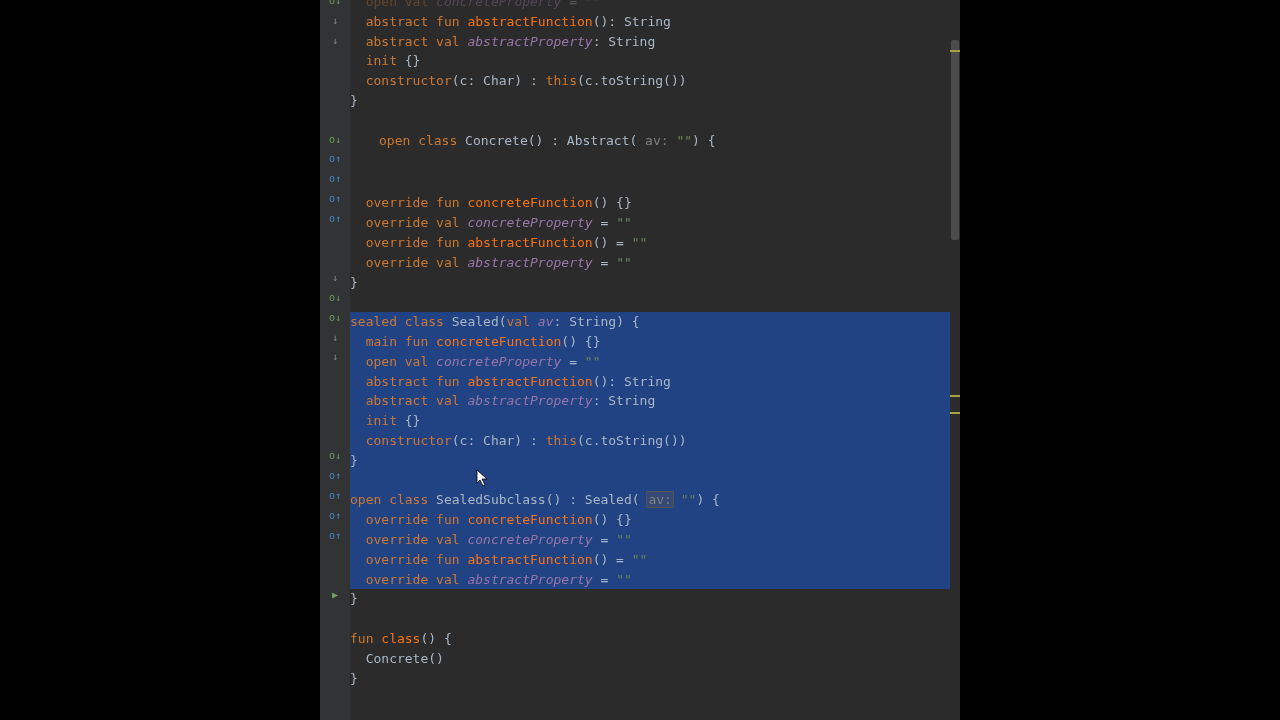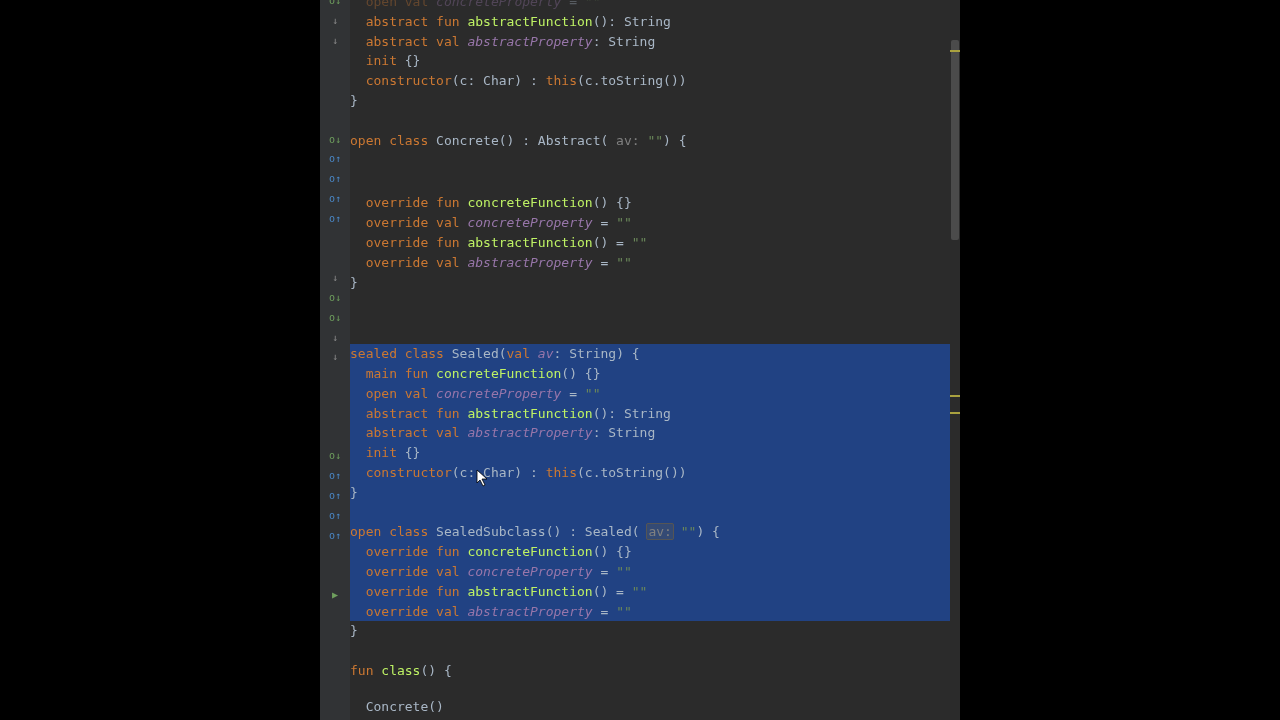--- a/index.html
+++ b/index.html
@@ -41,21 +41,21 @@
   }
   .sel-full::before {
     content:"";
     position:absolute;
     left:0; right:0; top:0; bottom:0;
     background:#214283;
     z-index:-1;
   }
   .k-orange   { color: #cc7832; }
   .k-purple   { color: #9876aa; font-style: italic; }
-  .k-yellow   { color: #bef264; text-align: right; }
+  .k-yellow   { color: #f97316; text-align: right; }
   .k-string   { color: #6a8759; }
   .k-gray     { color: #808080; }
   .k-def      { color: #a9b7c6; }
   .code-area .line { color:#a9b7c6; }
   .gut-icon {
     position:absolute;
     width:14px; height:14px;
     left:8px;
     font-size:10px;
     line-height:14px;
@@ -123,30 +123,30 @@
       <div class="gut-icon" style="top: 588px;"><span class="icon-run">▶</span></div>
     </div>
   <div class="code-area" id="code">
       <div class="line" style="z-index: 0; opacity: 0.35;">  <span class="k-orange">open val </span><span class="k-purple">concreteProperty</span><span class="k-def"> = </span><span class="k-string">""</span></div>
       <div class="line" style="z-index: 0;">  <span class="k-orange">abstract fun </span><span class="k-yellow">abstractFunction</span><span class="k-def">(): String</span></div>
       <div class="line" style="z-index: 0;">  <span class="k-orange">abstract val </span><span class="k-purple">abstractProperty</span><span class="k-def">: String</span></div>
       <div class="line" style="z-index: 0;">  <span class="k-orange">init </span><span class="k-def">{}</span></div>
       <div class="line" style="z-index: 0;">  <span class="k-orange">constructor</span><span class="k-def">(c: Char) : </span><span class="k-orange">this</span><span class="k-def">(c.toString())</span></div>
       <div class="line" style="z-index: 0;"><span class="k-def">}</span></div>
       <div class="line" style="z-index: 0;"><span class="k-def"></span></div>
-      <div class="line" style="z-index: 0;"><span class="k-orange">open class </span><span class="k-def">Concrete() : Abstract( </span><span class="k-gray">av: </span><span class="k-string">""</span><span class="k-def">) {</span></div>
+      <div class="line" style="z-index: 0; margin-left: 29px;"><span class="k-orange">open class </span><span class="k-def">Concrete() : Abstract( </span><span class="k-gray">av: </span><span class="k-string">""</span><span class="k-def">) {</span></div>
       <div class="line" style="z-index: 0; margin-top: 43px;">  <span class="k-orange">override fun </span><span class="k-yellow">concreteFunction</span><span class="k-def">() {}</span></div>
       <div class="line" style="z-index: 0;">  <span class="k-orange">override val </span><span class="k-purple">concreteProperty</span><span class="k-def"> = </span><span class="k-string">""</span></div>
       <div class="line" style="z-index: 0;">  <span class="k-orange">override fun </span><span class="k-yellow">abstractFunction</span><span class="k-def">() = </span><span class="k-string">""</span></div>
       <div class="line" style="z-index: 0;">  <span class="k-orange">override val </span><span class="k-purple">abstractProperty</span><span class="k-def"> = </span><span class="k-string">""</span></div>
       <div class="line" style="z-index: 0;"><span class="k-def">}</span></div>
       <div class="line" style="z-index: 0;"><span class="k-def"></span></div>
       <div style="position: relative; height: 19.8px;">
         <div style="position: absolute; inset: 0px -10px 0px 0px; background: rgb(33, 66, 131);"></div>
-        <div class="line sel-full" style="z-index: 0; position: relative; margin-top: 32px;"><span class="k-orange">sealed class </span><span class="k-def">Sealed(</span><span class="k-orange">val </span><span class="k-purple">av</span><span class="k-def">: String) {</span></div>
+        <div class="line sel-full" style="z-index: 0; position: relative;"><span class="k-orange">sealed class </span><span class="k-def">Sealed(</span><span class="k-orange">val </span><span class="k-purple">av</span><span class="k-def">: String) {</span></div>
       </div>
       <div style="position: relative; height: 19.8px;">
         <div style="position: absolute; inset: 0px -10px 0px 0px; background: rgb(33, 66, 131);"></div>
         <div class="line sel-full" style="z-index: 0; position: relative;">  <span class="k-orange">main fun </span><span class="k-yellow">concreteFunction</span><span class="k-def">() {}</span></div>
       </div>
       <div style="position: relative; height: 19.8px;">
         <div style="position: absolute; inset: 0px -10px 0px 0px; background: rgb(33, 66, 131);"></div>
         <div class="line sel-full" style="z-index: 0; position: relative;">  <span class="k-orange">open val </span><span class="k-purple">concreteProperty</span><span class="k-def"> = </span><span class="k-string">""</span></div>
       </div>
       <div style="position: relative; height: 19.8px;">
@@ -189,22 +189,21 @@
         <div style="position: absolute; inset: 0px -10px 0px 0px; background: rgb(33, 66, 131);"></div>
         <div class="line sel-full" style="z-index: 0; position: relative;">  <span class="k-orange">override fun </span><span class="k-yellow">abstractFunction</span><span class="k-def">() = </span><span class="k-string">""</span></div>
       </div>
       <div style="position: relative; height: 19.8px;">
         <div style="position: absolute; inset: 0px -10px 0px 0px; background: rgb(33, 66, 131);"></div>
         <div class="line sel-full" style="z-index: 0; position: relative;">  <span class="k-orange">override val </span><span class="k-purple">abstractProperty</span><span class="k-def"> = </span><span class="k-string">""</span></div>
       </div>
       <div class="line" style="z-index: 0;"><span class="k-def">}</span></div>
       <div class="line" style="z-index: 0;"><span class="k-def"></span></div>
       <div class="line" style="z-index: 0;"><span class="k-orange">fun </span><span class="k-yellow">class</span><span class="k-def">() {</span></div>
-      <div class="line" style="z-index: 0; margin-top: 16px;">  <span class="k-def">Concrete()</span></div>
-      <div class="line" style="z-index: 0;">  <span class="k-def">SealedSubclass()</span></div>
+      <div class="line" style="z-index: 0;">  <span class="k-def">Concrete()</span></div>
       <div class="line" style="z-index: 0;"><span class="k-def">}</span></div>
     </div>
   <div class="scrollbar">
     <div class="scroll-thumb" id="thumb" style="top: 40px; height: 200px;"></div>
     <div id="marks">
         <div class="scroll-mark mark-yellow" style="top: 50px;"></div>
         <div class="scroll-mark mark-yellow" style="top: 395px;"></div>
         <div class="scroll-mark mark-yellow" style="top: 412px;"></div>
       </div>
   </div>

